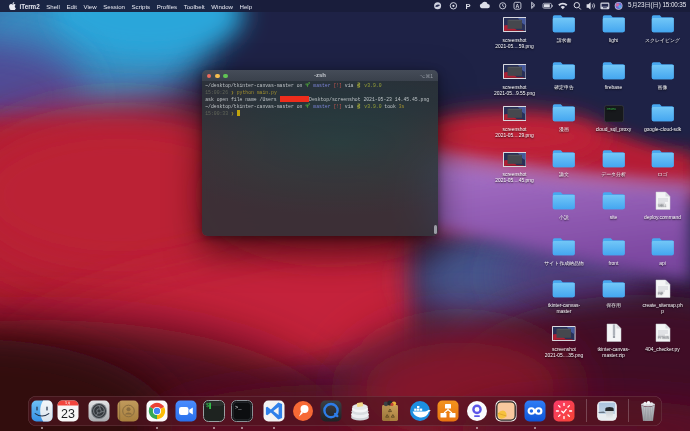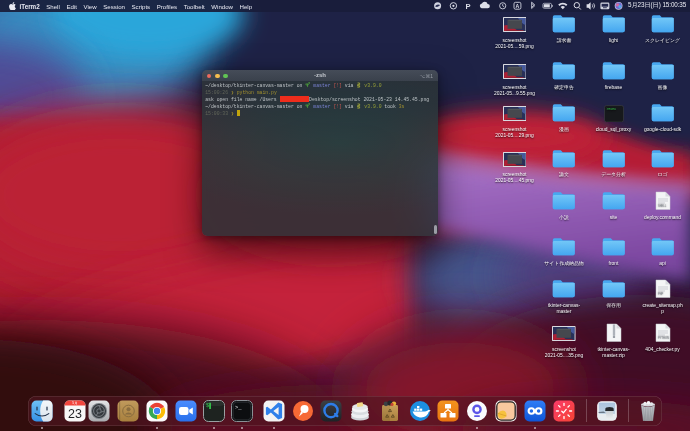--- a/index.html
+++ b/index.html
@@ -485,21 +485,21 @@
             <stop offset="0" stop-color="#6ec0f5"></stop>
             <stop offset="1" stop-color="#3490e6"></stop>
           </linearGradient>
   <linearGradient id="gfinder2" x1="0" y1="0" x2="0" y2="1">
             <stop offset="0" stop-color="#f4f7fa"></stop>
             <stop offset="1" stop-color="#d9e3ec"></stop>
           </linearGradient>
  </defs>
       </svg>
     </div>
-    <div class="dk" style="left:36px">
+    <div class="dk" style="left:29px">
       <svg width="22" height="22" viewBox="0 0 22 22">
  <rect x="0.5" y="0.5" width="21" height="21" rx="4.9" fill="#f7f7f7"></rect>
  <path d="M0.5,5.4 v-0 a4.9,4.9 0 0 1 4.9,-4.9 h11.2 a4.9,4.9 0 0 1 4.9,4.9 Z" fill="#f2453d"></path>
  <text x="11" y="4.3" font-size="3.4" fill="#fff" text-anchor="middle" font-family="Liberation Sans">5月</text>
  <text x="11" y="17.8" font-size="12.5" fill="#1f2124" text-anchor="middle" font-family="Liberation Sans">23</text>
  </svg>
     </div>
     <div class="dk" style="left:59.900000000000006px">
       <svg width="22" height="22" viewBox="0 0 22 22">
  <rect x="0.5" y="0.5" width="21" height="21" rx="4.9" fill="url(#gpref)"></rect>

